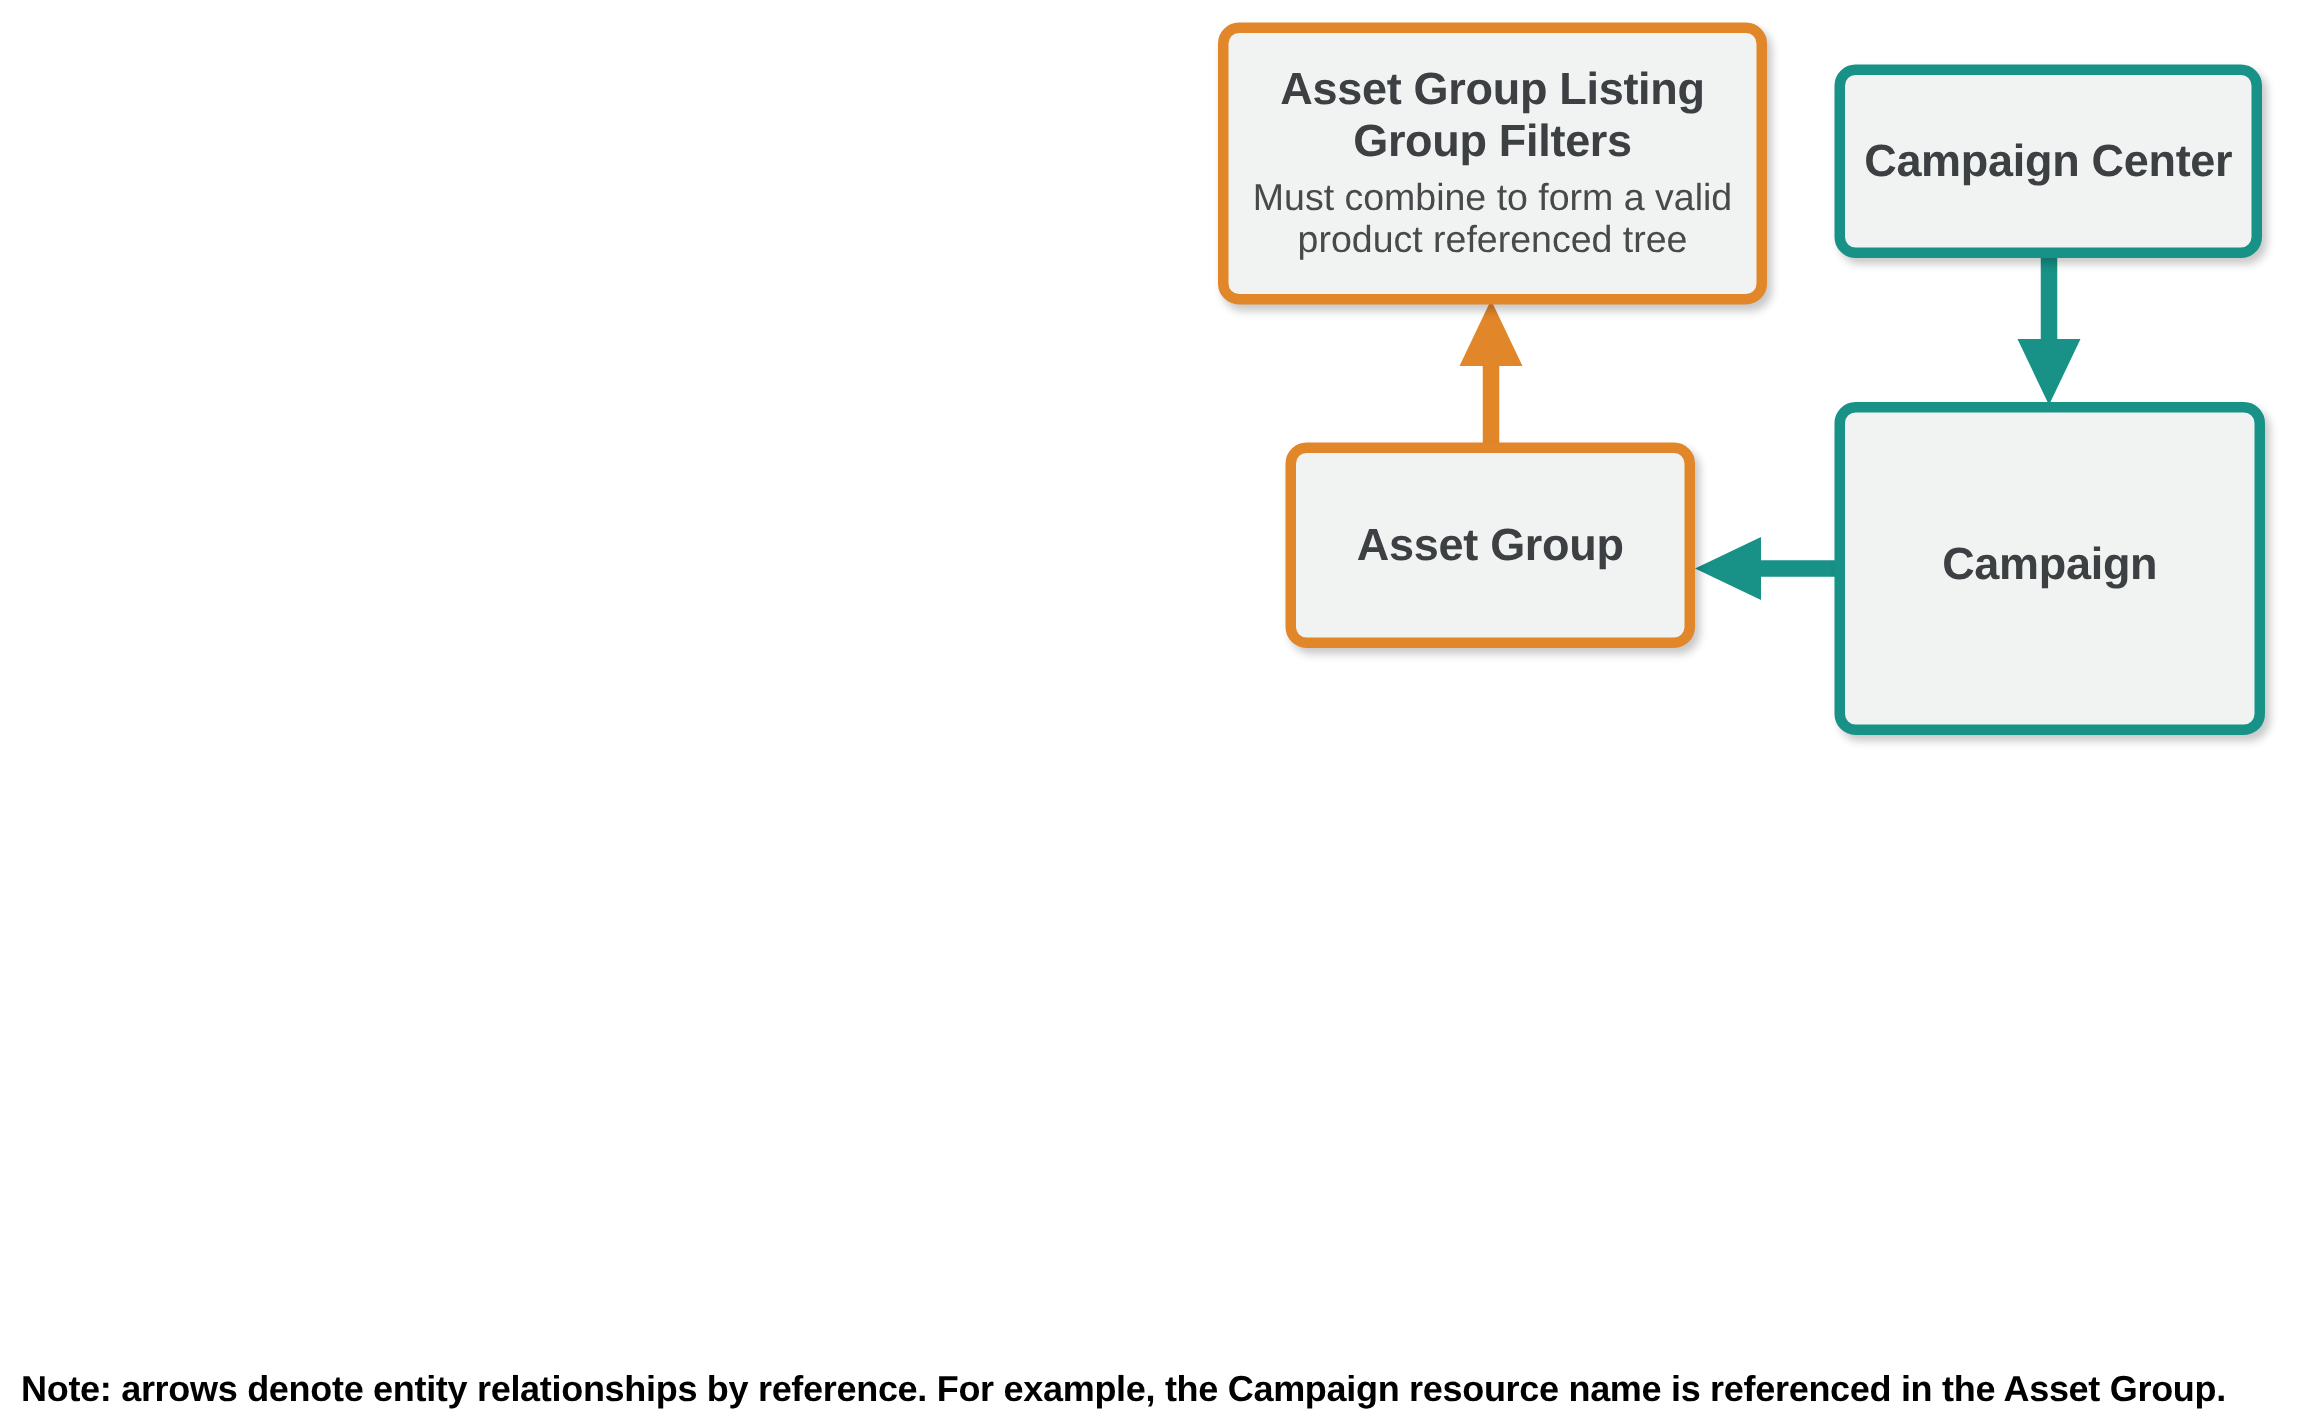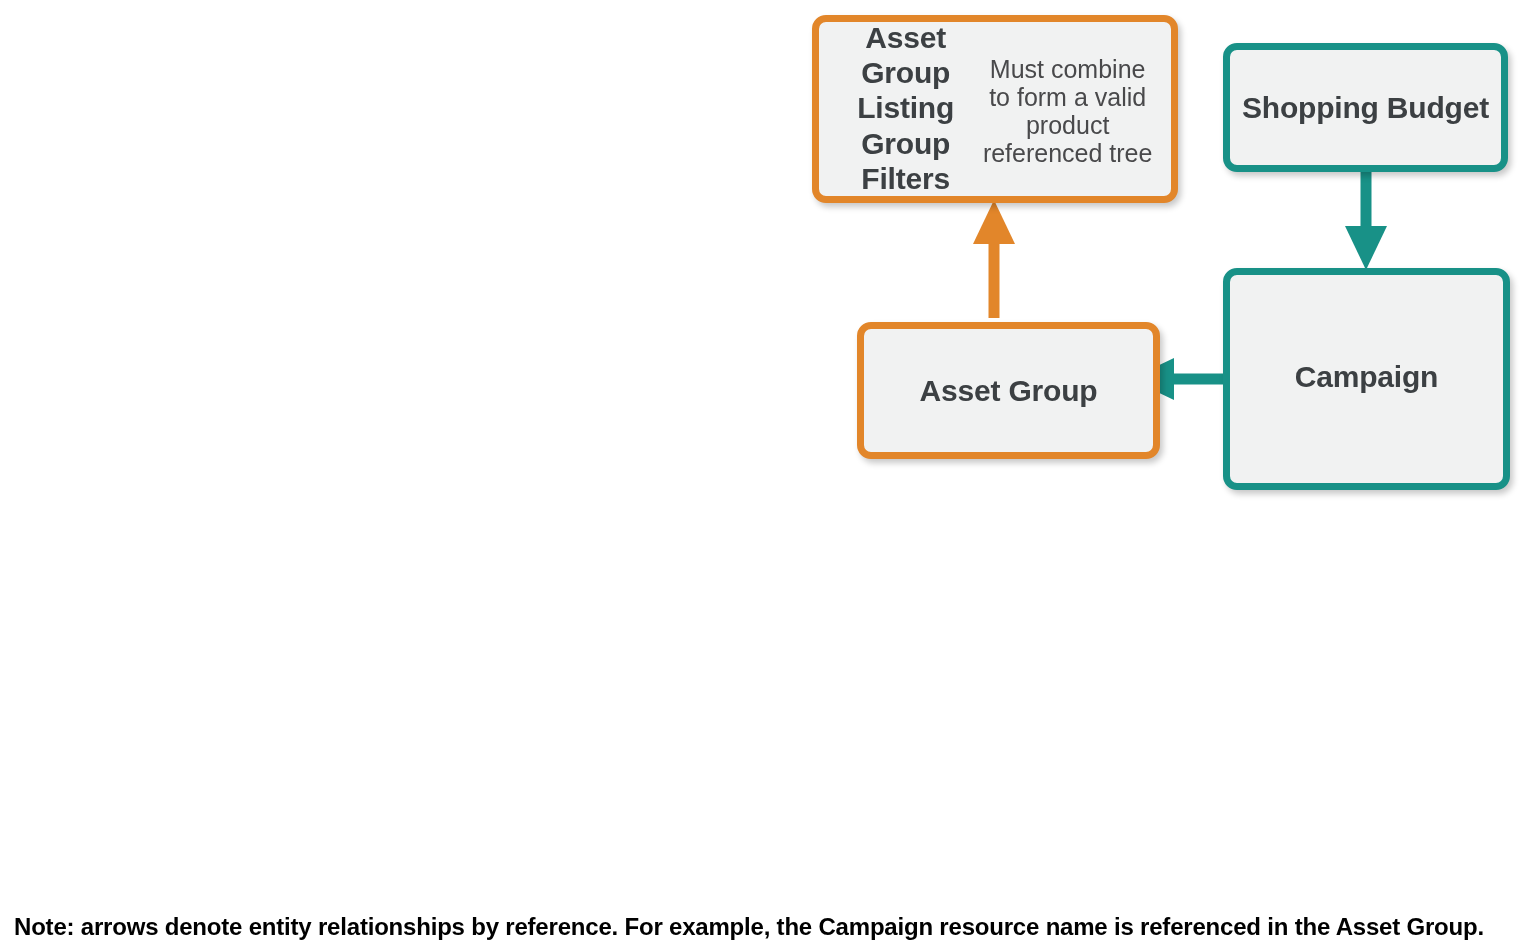--- a/index.html
+++ b/index.html
@@ -18,21 +18,21 @@
     overflow: hidden;
   }
 
   
   .node {
     position: absolute;
     box-sizing: border-box;
     background: #F1F2F2;
     border-radius: 14px;
     display: flex;
-    flex-direction: row;
+    flex-direction: column;
     align-items: center;
     justify-content: center;
     text-align: center;
     color: #3C4043;
     box-shadow: 3px 4px 6px rgba(0,0,0,0.22);
     z-index: 3;
   }
   .node.orange { border: 7px solid #E2862A; }
   .node.teal   { border: 7px solid #189187; }
 
@@ -48,21 +48,21 @@
     font-size: 25px;
     line-height: 1.12;
     color: #49494B;
     margin-top: 6px;
   }
 
   
   #node-aglgf   { left: 812px;  top: 15px;  width: 366px; height: 188px; padding: 4px 14px 6px; }
   #node-budget  { left: 1223px; top: 43px;  width: 285px; height: 129px; }
   #node-campaign{ left: 1223px; top: 268px; width: 287px; height: 222px; padding: 4px 10px 8px; }
-  #node-asset   { left: 857px;  top: 322px; width: 303px; height: 137px; }
+  #node-asset   { left: 857px;  top: 295px; width: 273px; height: 137px; }
 
   
   .conn { position: absolute; z-index: 1; }
   .conn svg { display: block; overflow: visible; }
 </style>
 </head>
 <body>
 
 <div id="canvas">
 
@@ -86,21 +86,21 @@
       <polygon points="6,27 50,6 50,48" fill="#189187"></polygon>
     </svg>
   </div>
 
   <div class="node orange" id="node-aglgf">
     <div class="node-title">Asset Group Listing Group Filters</div>
     <div class="node-sub">Must combine to form a valid product referenced tree</div>
   </div>
 
   <div class="node teal" id="node-budget">
-    <div class="node-title">Shopping Budget</div>
+    <div class="node-title">Campaign Center</div>
   </div>
 
   <div class="node teal" id="node-campaign">
     <div class="node-title">Campaign</div>
   </div>
 
   <div class="node orange" id="node-asset">
     <div class="node-title">Asset Group</div>
   </div>
 

